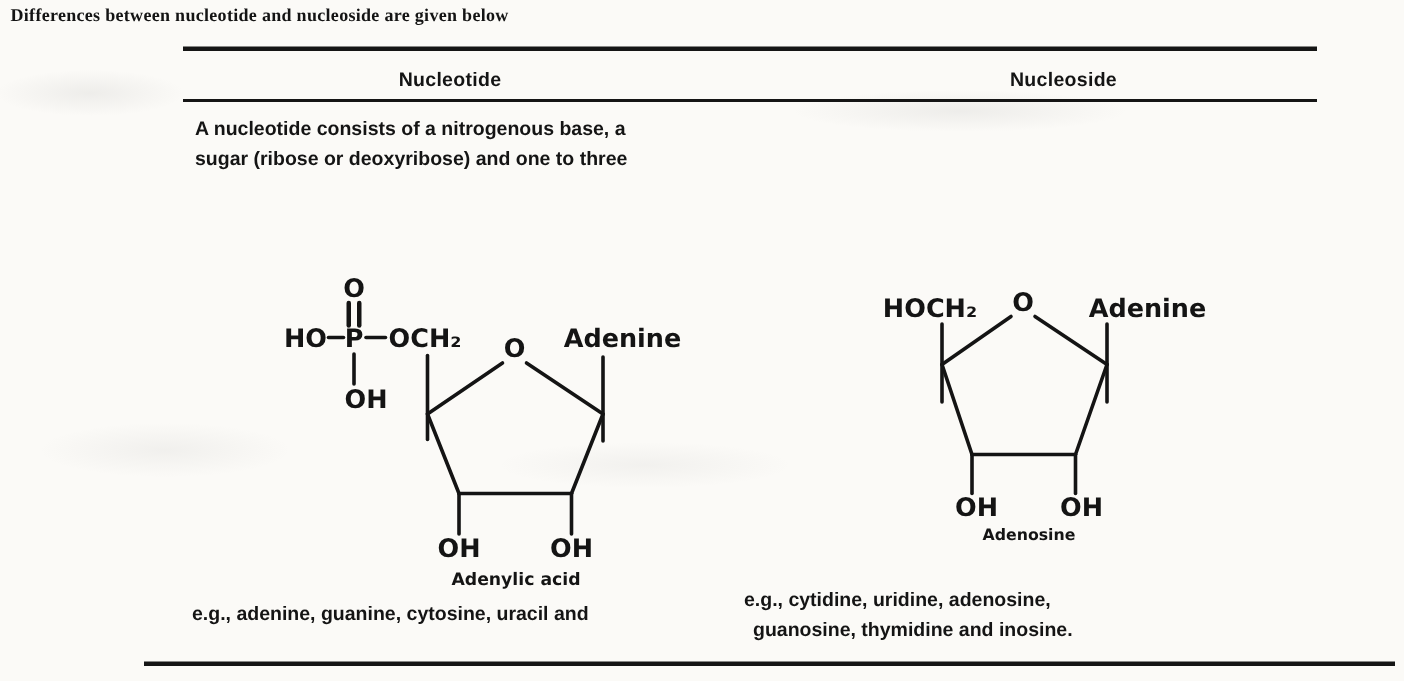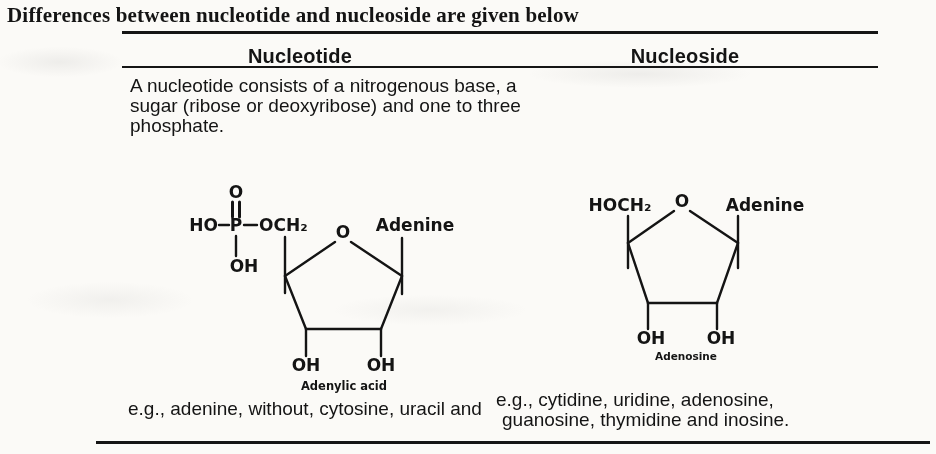--- a/index.html
+++ b/index.html
@@ -11,34 +11,34 @@
   .page::before{ 
     content:"";position:absolute;inset:0;pointer-events:none;
     background:
       radial-gradient(90px 22px at 60px 62px, rgba(120,120,120,.10), transparent 70%),
       radial-gradient(160px 20px at 640px 74px, rgba(120,120,120,.10), transparent 70%),
       radial-gradient(120px 26px at 110px 300px, rgba(120,120,120,.08), transparent 70%),
       radial-gradient(140px 22px at 430px 310px, rgba(120,120,120,.07), transparent 70%);
   }
   .title{
     position:absolute;left:7px;top:3px;
-    font-family:"Liberation Serif",serif;font-weight:bold;font-size:21px;
+    font-family:"Liberation Serif",serif;font-weight:bold;font-size:12px;
     letter-spacing:.2px;white-space:pre;
   }
   .rule{position:absolute;background:#151515;}
   .rule-top{left:122px;top:31px;width:756px;height:3px;}
   .rule-head{left:122px;top:66px;width:756px;height:2px;}
   .rule-bottom{left:96px;top:441px;width:834px;height:3px;}
   .col-header{
     position:absolute;top:45px;width:160px;text-align:center;
-    font-weight:bold;font-size:20px;letter-spacing:.2px;
+    font-weight:bold;font-size:13px;letter-spacing:.2px;
   }
   .col-header.left{left:220px;}
-  .col-header.right{left:605px;}
-  .textblock{position:absolute;font-size:19px;font-weight:400;line-height:20px;}
+  .col-header.right{left:629px;}
+  .textblock{position:absolute;font-size:13px;font-weight:700;line-height:20px;}
   .textblock .line{white-space:pre;}
   .desc-left{left:130px;top:76px;}
   .desc-right{left:517px;top:76px;}
   .eg-left{left:128px;top:399px;}
   .eg-right{left:496px;top:390px;}
   .eg-right .line + .line{margin-left:6px;}
   svg{position:absolute;overflow:visible;}
   svg text{
     font-family:"DejaVu Sans","Liberation Sans",sans-serif;
     font-weight:bold;font-size:17px;fill:#141414;
@@ -58,21 +58,20 @@
   <div class="rule rule-top"></div>
 
   <div class="col-header left">Nucleotide</div>
   <div class="col-header right">Nucleoside</div>
 
   <div class="rule rule-head"></div>
 
   <div class="textblock desc-left">
     <div class="line">A nucleotide consists of a nitrogenous base, a</div>
     <div class="line">sugar (ribose or deoxyribose) and one to three</div>
-    <div class="line">phosphate.</div>
   </div>
 
 
   <svg width="360" height="230" style="left:140px;top:168px;" viewBox="0 0 360 230">
     <g>
       <text x="96" y="30" text-anchor="middle">O</text>
       <line class="dbl" x1="92.5" y1="34" x2="92.5" y2="49"></line>
       <line class="dbl" x1="99.5" y1="34" x2="99.5" y2="49"></line>
       <text x="78" y="63" text-anchor="end">HO</text>
       <line x1="79" y1="57" x2="89" y2="57"></line>
@@ -114,21 +113,21 @@
       <line x1="163" y1="33" x2="163" y2="85"></line>
       <line x1="73" y1="120" x2="73" y2="146"></line>
       <line x1="142" y1="120" x2="142" y2="146"></line>
       <text x="76" y="161" text-anchor="middle">OH</text>
       <text x="146" y="161" text-anchor="middle">OH</text>
     </g>
     <text x="111" y="177" text-anchor="middle" class="tiny">Adenosine</text>
   </svg>
 
   <div class="textblock eg-left">
-    <div class="line">e.g., adenine, without, cytosine, uracil and</div>
+    <div class="line">e.g., adenine, guanine, cytosine, uracil and</div>
   </div>
 
   <div class="textblock eg-right">
     <div class="line">e.g., cytidine, uridine, adenosine,</div>
     <div class="line">guanosine, thymidine and inosine.</div>
   </div>
 
   <div class="rule rule-bottom"></div>
 
 </div>

